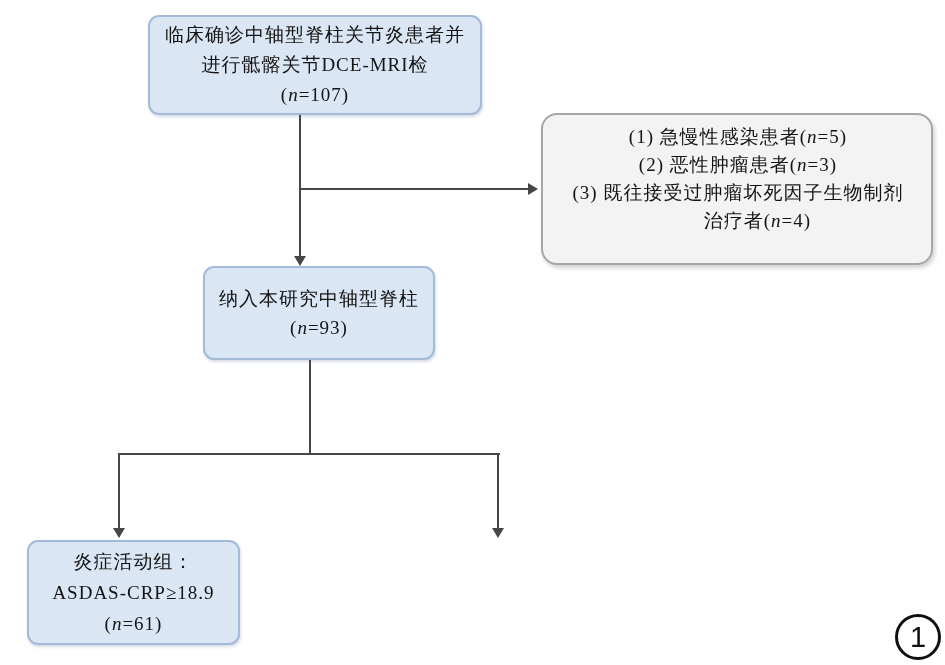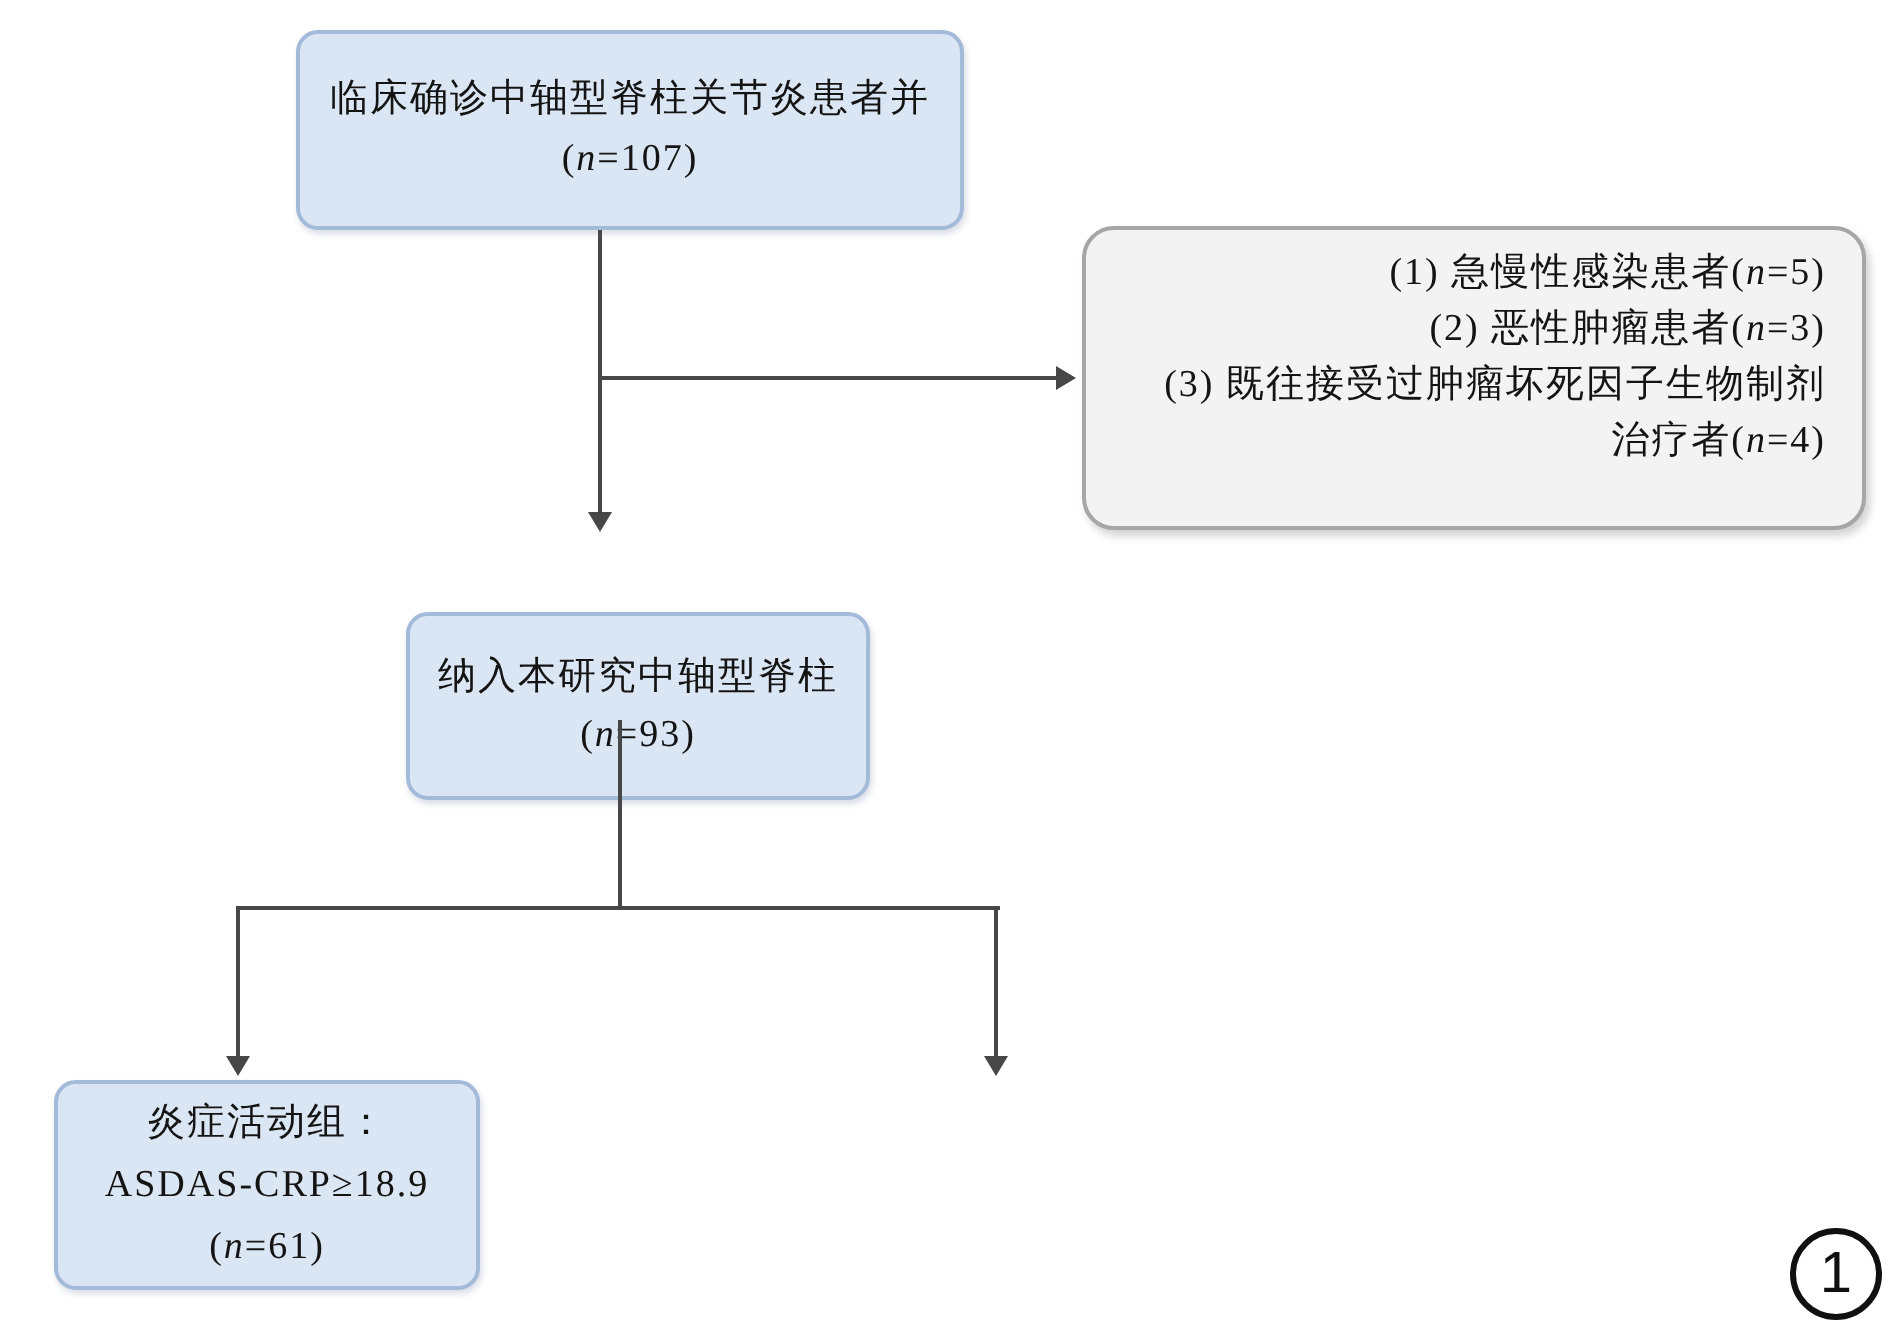--- a/index.html
+++ b/index.html
@@ -37,21 +37,21 @@
   .note{
     position:absolute;
     box-sizing:border-box;
     border:2px solid var(--note-border);
     background:var(--note-fill);
     border-radius:16px;
     font-size:19px;
     line-height:28px;
     letter-spacing:1px;
     padding:8px 18px 6px 20px;
-    text-align:right;
+    text-align:center;
     display:block;
     box-shadow:2px 3px 4px rgba(0,0,0,0.18);
   }
   .note .line{
     white-space:normal;
     padding-left:2.05em;
     text-indent:-2.05em;
   }
   i{font-style:italic;}
   .vline,.hline{position:absolute;background:var(--line);}
@@ -77,31 +77,32 @@
     border:3px solid #101010;
     border-radius:50%;
     display:flex;align-items:center;justify-content:center;
     font-size:29px;
     color:#101010;
     font-family:"Liberation Sans","DejaVu Sans",sans-serif;
   }
   
   #box-top{left:148px;top:15px;width:334px;height:100px;}
   #box-note{left:541px;top:113px;width:392px;height:152px;}
-  #box-mid{left:203px;top:266px;width:232px;height:94px;line-height:29px;margin-top:40px;}
+  #box-mid{left:203px;top:266px;width:232px;height:94px;line-height:29px;}
   #box-bl{left:15px;top:540px;width:213px;height:105px;line-height:31px;margin-left:12px;}
   #box-br{left:398px;top:540px;width:214px;height:105px;line-height:31px;}
 </style>
 </head>
 <body>
 
 <div id="canvas">
 
   <div class="box" id="box-top">
       <div class="line">临床确诊中轴型脊柱关节炎患者并</div>
+      <div class="line">进行骶髂关节DCE-MRI检</div>
       <div class="line">(<i>n</i>=107)</div>
     </div>
 
   <div class="note" id="box-note">
       <div class="line">(1) 急慢性感染患者(<i>n</i>=5)</div>
       <div class="line">(2) 恶性肿瘤患者(<i>n</i>=3)</div>
       <div class="line">(3) 既往接受过肿瘤坏死因子生物制剂治疗者(<i>n</i>=4)</div>
     </div>
 
   <div class="box" id="box-mid">

